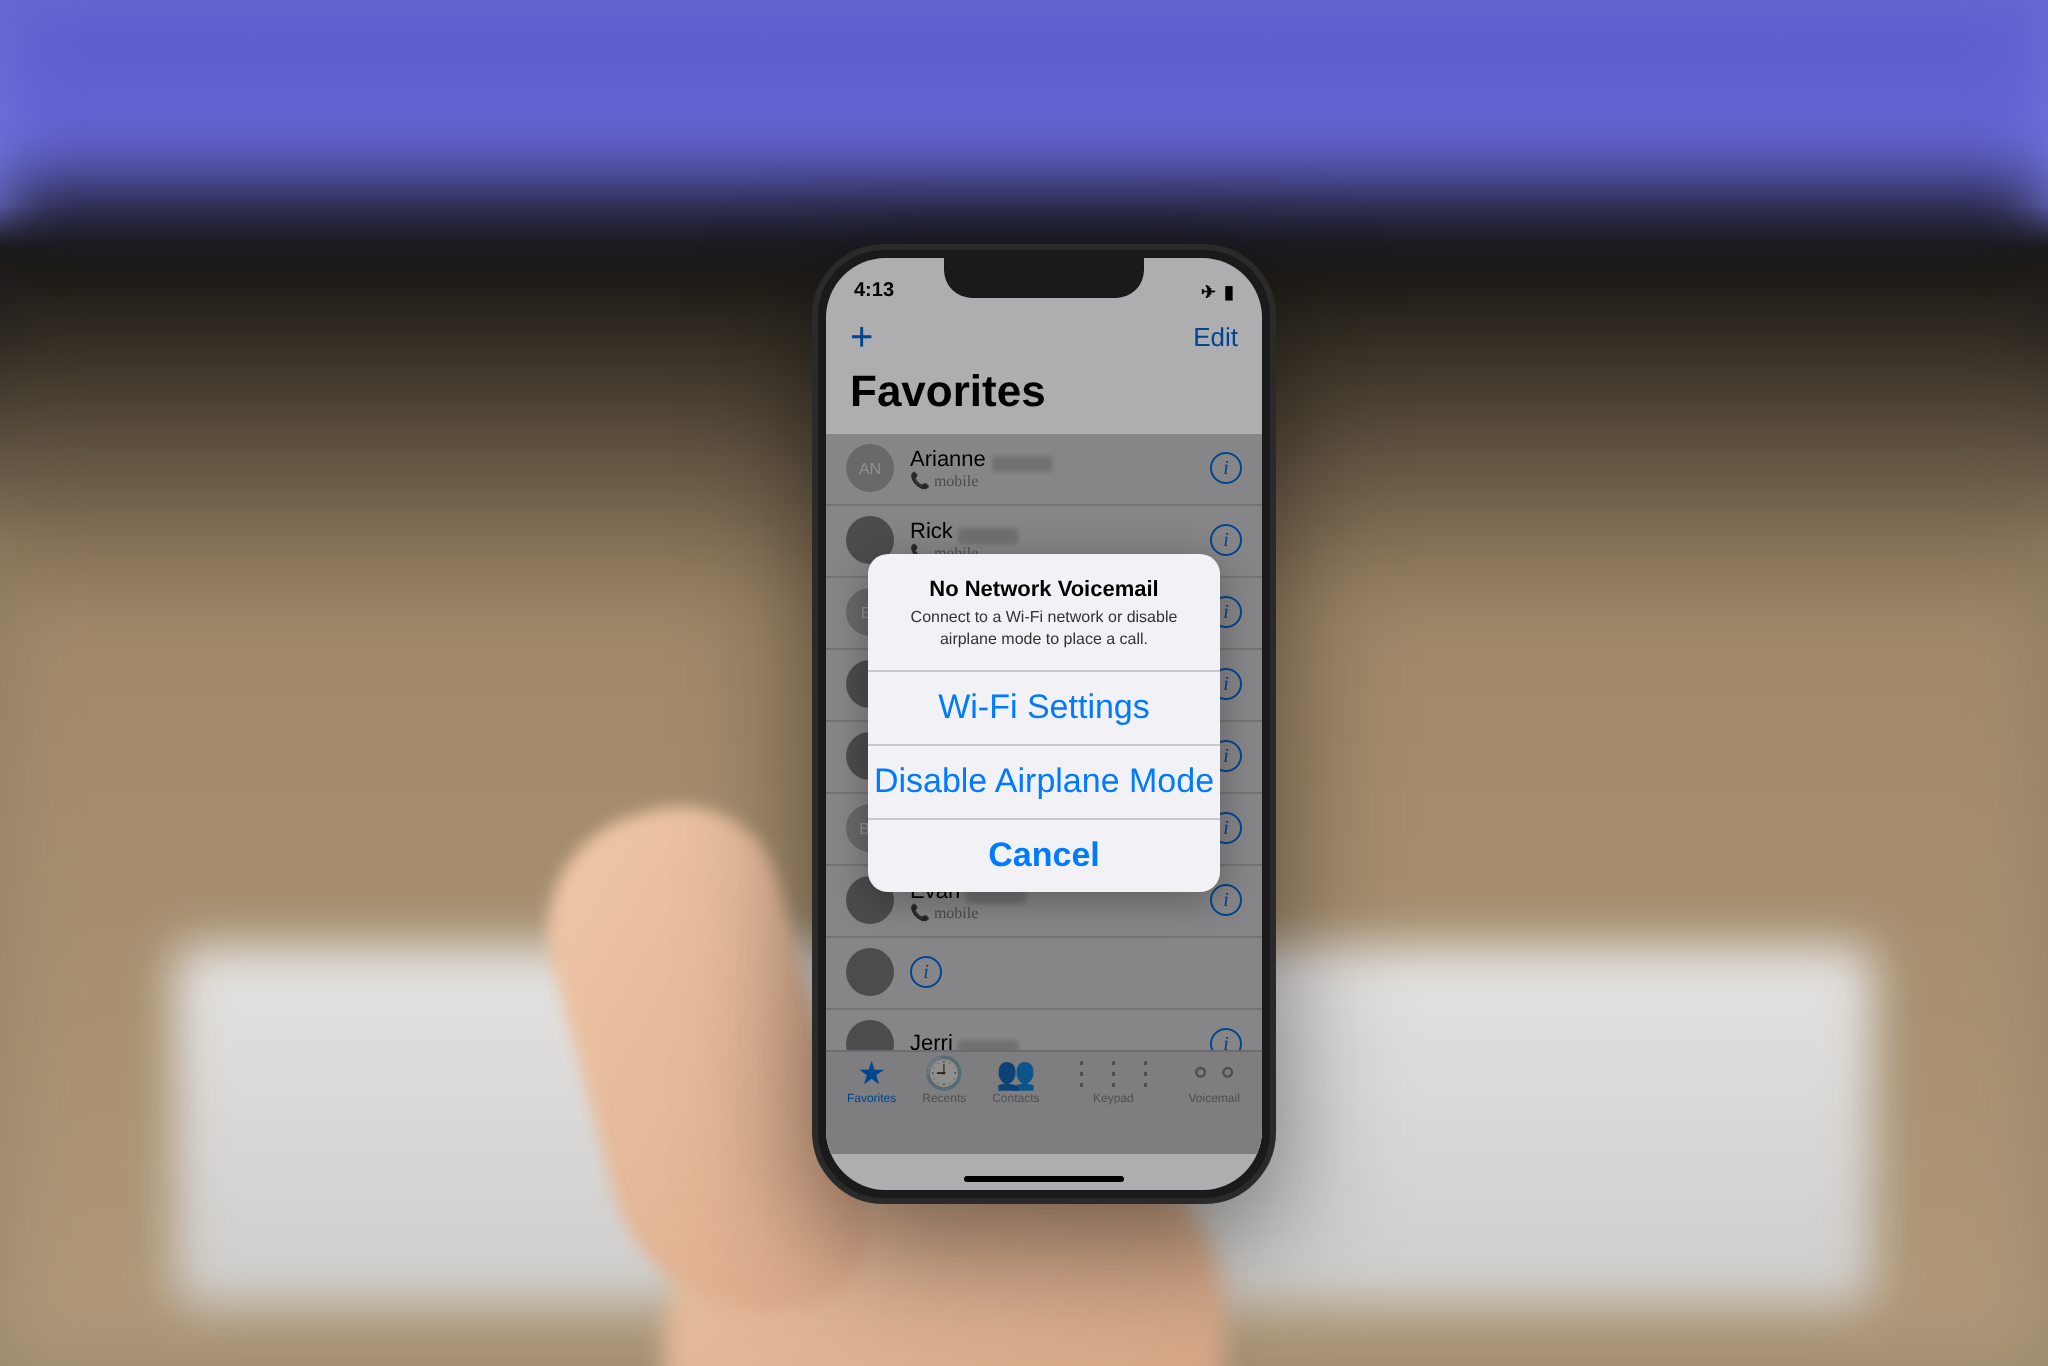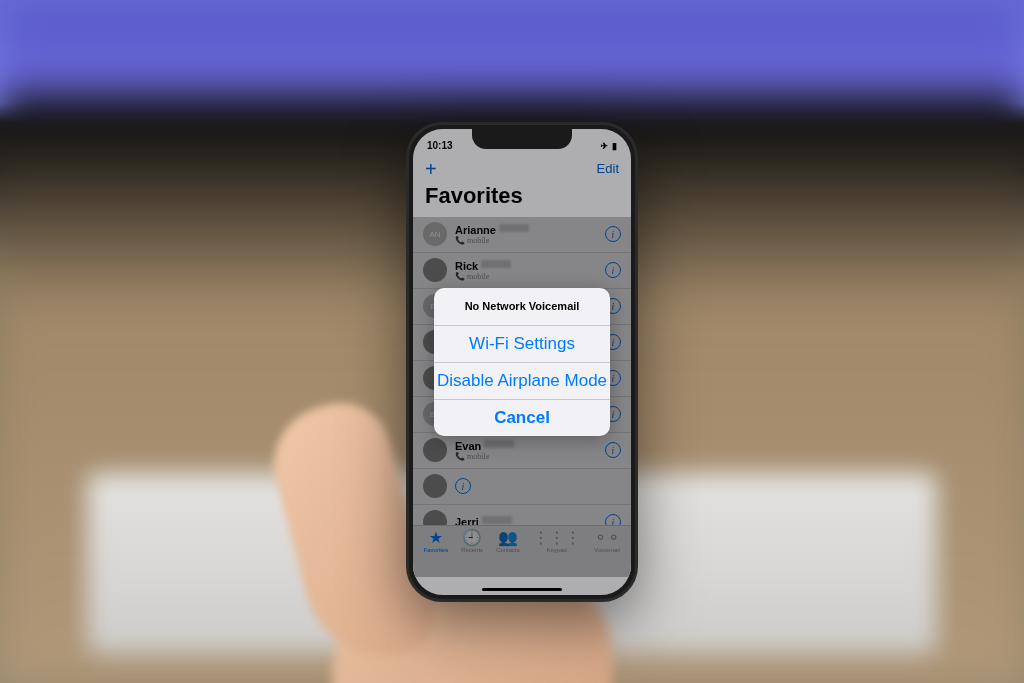--- a/index.html
+++ b/index.html
@@ -113,21 +113,21 @@
     background: #bbb;
     display: flex;
     align-items: center;
     justify-content: center;
     font-size: 8px;
     color: #fff;
     flex-shrink: 0;
   }
   .avatar.thumb { background: #888; }
   .row-text { flex: 1; min-width: 0; }
-  .row-name { font-size: 11px; font-weight: 700; color: #000; display:flex; gap:3px; align-items:flex-start; }
+  .row-name { font-size: 11px; font-weight: 400; color: #000; display:flex; gap:3px; align-items:flex-end; }
   .row-sub { font-size: 8px; color: #888; font-family: Liberation Serif, serif; }
   .pix { display:inline-block; background:#c8c8cc; height:8px; width:30px; border-radius:1px; filter:blur(1px);}
   .info-btn {
     width: 16px;
     height: 16px;
     border: 1.2px solid #007aff;
     border-radius: 50%;
     color: #007aff;
     font-size: 10px;
     display: flex;
@@ -239,21 +239,21 @@
   <div class="palm-shape"></div>
   <div class="thumb-shape"></div>
 </div>
 
 <div class="phone">
   <div class="screen">
     <div class="notch"></div>
 
     <div class="dimmed">
       <div class="status-bar">
-        <span>10:13</span>
+        <span>4:13</span>
         <span class="status-right">
           <span>✈</span>
           <span>▮</span>
         </span>
       </div>
 
       <div class="nav-bar">
         <span class="plus">+</span>
         <span>Edit</span>
       </div>
@@ -384,20 +384,21 @@
             <div class="tab-icon">⚬⚬</div>
             <div>Voicemail</div>
           </div>
         </div>
     </div>
 
     <div class="alert-overlay">
       <div class="alert">
         <div class="alert-head">
           <div class="alert-title">No Network Voicemail</div>
+          <div class="alert-msg">Connect to a Wi-Fi network or disable airplane mode to place a call.</div>
         </div>
         <div class="alert-btn">Wi-Fi Settings</div>
         <div class="alert-btn">Disable Airplane Mode</div>
         <div class="alert-btn bold">Cancel</div>
       </div>
     </div>
 
     <div class="home-ind"></div>
   </div>
 </div>

